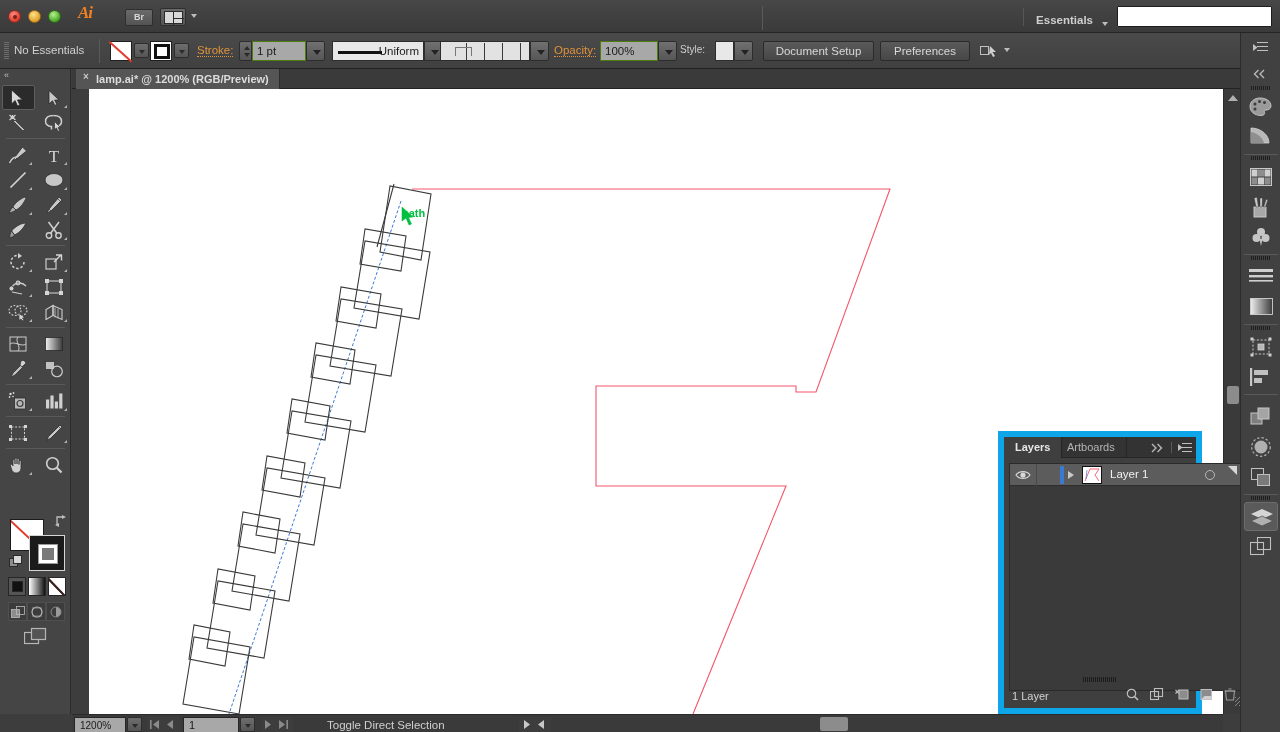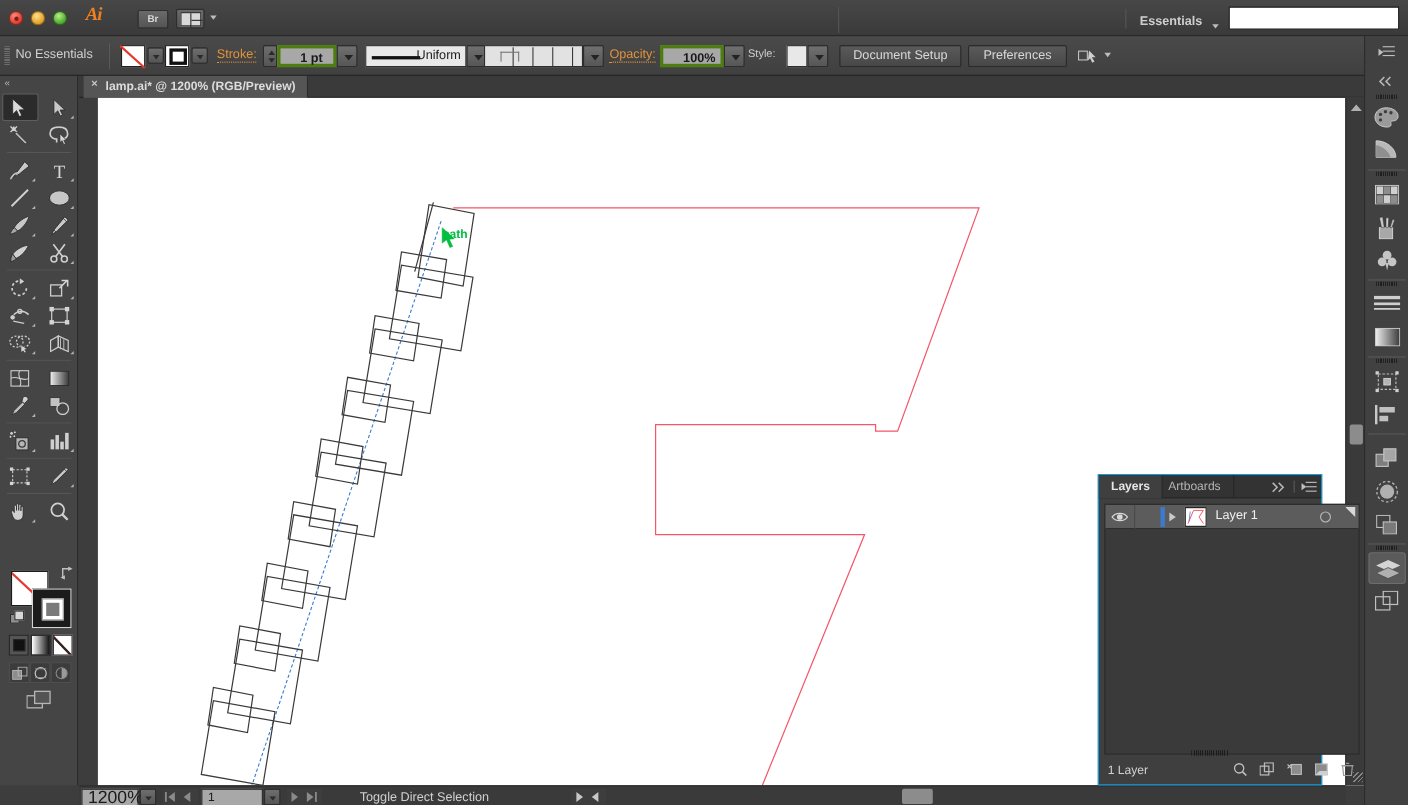--- a/index.html
+++ b/index.html
@@ -86,22 +86,22 @@
   .swatch-stroke .inner1{position:absolute;left:3px;top:2px;width:16px;height:15px;background:#111;}
   .swatch-stroke .inner2{position:absolute;left:6px;top:5px;width:10px;height:9px;background:#fff;}
   .cb-label { position:absolute; color:#e0923c; font-size:11.5px; border-bottom:1px dotted #e0923c; }
   .stepper {
     position:absolute; width:13px; height:20px; background:linear-gradient(#6e6e6e,#555);
     border:1px solid #2d2d2d; border-radius:2px 0 0 2px;
   }
   .stepper .up{position:absolute;left:3.5px;top:4px;width:0;height:0;border-left:3px solid transparent;border-right:3px solid transparent;border-bottom:4px solid #2a2a2a;}
   .stepper .dn{position:absolute;left:3.5px;top:11px;width:0;height:0;border-left:3px solid transparent;border-right:3px solid transparent;border-top:4px solid #2a2a2a;}
   .field {
-    position:absolute; height:20px; background:#a8a8a8; border:3px solid #4d7c0f;
-    color:#1b1b1b; font-size:11.5px; line-height:19px; padding-left:18px;font-weight:bold;
+    position:absolute; height:20px; background:#a8a8a8; border:1px solid #4d7c0f;
+    color:#1b1b1b; font-size:11.5px; line-height:19px; padding-left:4px;
   }
   .dropbtn {
     position:absolute; width:19px; height:20px; background:linear-gradient(#707070,#565656);
     border:1px solid #2d2d2d; border-radius:0 2px 2px 0;
   }
   .dropbtn:after{content:"";position:absolute;left:6px;top:8px;width:0;height:0;
     border-left:4px solid transparent;border-right:4px solid transparent;border-top:5px solid #232323;}
   .profile-box {
     position:absolute; left:332px; top:41px; width:92px; height:20px;
     background:#e8e8e8; border:1px solid #2d2d2d; color:#1b1b1b;
@@ -197,30 +197,30 @@
 
   
   .statusbar {
     position:absolute; left:0; top:714px; width:72px; height:18px; background:#3d3d3d;
   }
   .statusrow {
     position:absolute; left:74px; top:716px; height:17px; display:flex; align-items:center;
   }
   .zoomfield {
     width:52px; height:16px; background:#a8a8a8; border:1px solid #262626;
-    color:#1b1b1b; font-size:16px; line-height:15px; padding-left:5px;
+    color:#1b1b1b; font-size:10px; line-height:15px; padding-left:5px;
   }
   .sbtn{width:16px;height:16px;background:#3d3d3d;position:relative;}
   .pagefield{width:56px;height:16px;background:#a8a8a8;border:1px solid #262626;color:#1b1b1b;font-size:11px;line-height:15px;padding-left:5px;}
   .statlabel{color:#d0d0d0; font-size:11.5px;}
 
   
   .layerspanel {
     position:absolute; left:998px; top:431px; width:204px; height:283px;
-    background:#3f3f3f; border:1px solid #0ea5e9;
+    background:#3f3f3f; border:6px solid #0ea5e9;
   }
   .lp-tabs { position:relative; height:21px; background:#333; border-bottom:1px solid #262626;}
   .lp-tab { position:absolute; top:0; height:21px; padding:0 11px; line-height:21px;
     font-size:11px; color:#b4b4b4; border-right:1px solid #262626;}
   .lp-tab.active { background:#3f3f3f; color:#e6e6e6; font-weight:bold; }
   .lp-tabs-ctl{position:absolute; right:4px; top:5px; display:flex; gap:6px; align-items:center;}
   .lp-body { position:absolute; left:5px; top:26px; width:232px; height:228px;
     background:#3a3a3a; border:1px solid #2a2a2a; }
   .layerrow { position:relative; height:22px; background:#5c5c5c; border-bottom:1px solid #2e2e2e; }
   .lr-eye { position:absolute; left:5px; top:4px; width:16px; height:14px; }

